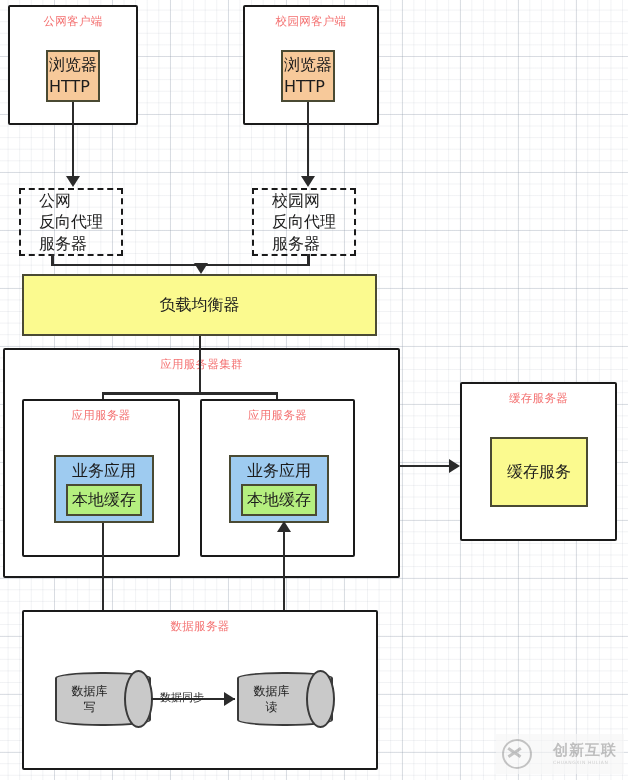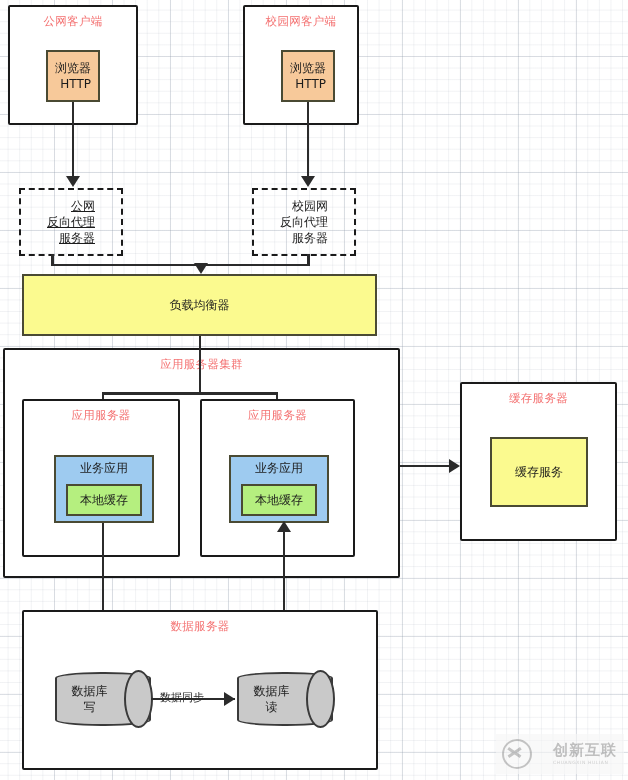--- a/index.html
+++ b/index.html
@@ -51,23 +51,23 @@
   .title-red {
     color: #f47171;
     font-size: 11.5px;
     line-height: 1.25;
     margin-top: 7px;
     letter-spacing: 0.3px;
     white-space: nowrap;
   }
   .label-dark {
     color: #1c1c1c;
-    font-size: 12px;
+    font-size: 16px;
     line-height: 1.35;
-    text-align: right;
+    text-align: left;
     white-space: pre-line;
   }
 
   
   .fill-orange { background: #f7c99a; }
   .fill-yellow { background: #fbfa8f; }
   .fill-blue   { background: #9ecbf0; }
   .fill-green  { background: #b5ef7f; }
 
   
@@ -191,36 +191,36 @@
 <div id="canvas">
 
   <div class="node solid-box rounded" style="left:8px; top:5px; width:130px; height:120px;">
     <div class="title-red">公网客户端</div>
   </div>
   <div class="node thin-box fill-orange" style="left:46px; top:50px; width:54px; height:52px; justify-content:center;">
     <div class="label-dark" style="margin:auto;">浏览器
 HTTP</div>
   </div>
 
-  <div class="node solid-box rounded" style="left:243px; top:5px; width:116px; height:120px;">
+  <div class="node solid-box rounded" style="left:243px; top:5px; width:136px; height:120px;">
     <div class="title-red">校园网客户端</div>
   </div>
   <div class="node thin-box fill-orange" style="left:281px; top:50px; width:54px; height:52px; justify-content:center;">
     <div class="label-dark" style="margin:auto;">浏览器
 HTTP</div>
   </div>
 
   <div class="line-v" style="left:71.5px; top:102px; height:76px;"></div>
   <div class="arrow-down" style="left:66px; top:176px;"></div>
 
   <div class="line-v" style="left:306.5px; top:102px; height:76px;"></div>
   <div class="arrow-down" style="left:301px; top:176px;"></div>
 
   <div class="node dashed-box" style="left:19px; top:188px; width:104px; height:68px; justify-content:center;">
-    <div class="label-dark" style="margin:auto;text-decoration:underline;">公网
+    <div class="label-dark" style="margin:auto;">公网
 反向代理
 服务器</div>
   </div>
 
   <div class="node dashed-box" style="left:252px; top:188px; width:104px; height:68px; justify-content:center;">
     <div class="label-dark" style="margin:auto;">校园网
 反向代理
 服务器</div>
   </div>
 

